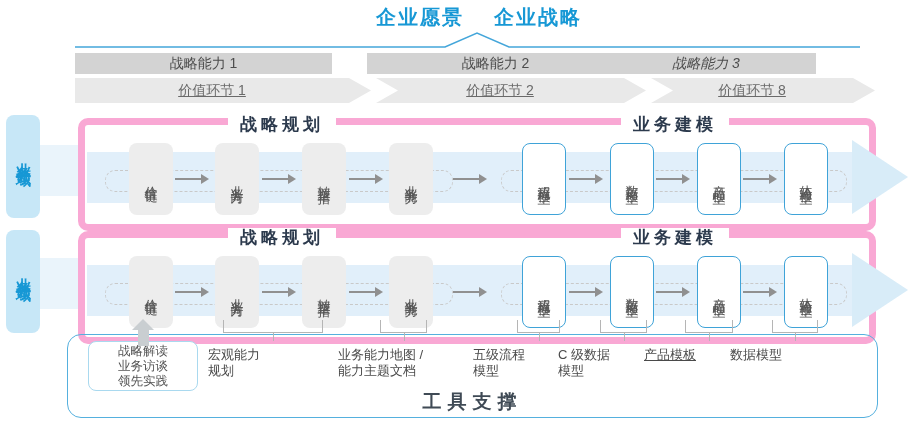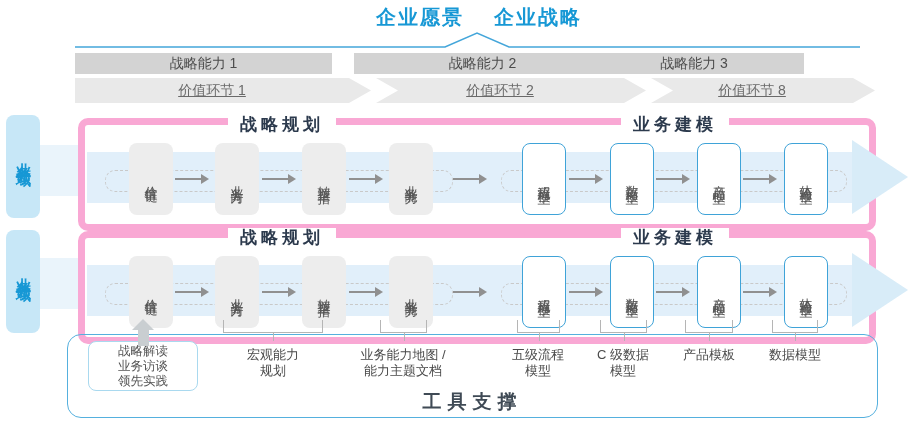--- a/index.html
+++ b/index.html
@@ -8,21 +8,21 @@
     font-family:"Liberation Sans","DejaVu Sans",sans-serif;
   }
   
   .top-title{position:absolute;top:4px;font-size:20px;font-weight:bold;color:#1798d5;letter-spacing:2px;}
   .title-vision{left:376px;}
   .title-strategy{left:494px;}
   .topline{position:absolute;left:0;top:0;pointer-events:none;}
   
   .cap-bar{position:absolute;top:53px;height:21px;background:#d3d3d3;text-align:center;
     line-height:21px;font-size:14px;color:#4c4c4c;font-weight:500;}
-  .cap-1{left:75px;width:257px;} .cap-2{left:354px;width:257px;} .cap-3{left:584px;width:220px;}
+  .cap-1{left:75px;width:257px;} .cap-2{left:367px;width:257px;} .cap-3{left:596px;width:220px;font-style:italic;}
   
   .vl{position:absolute;top:78px;height:25px;background:#e9e9e9;text-align:center;line-height:25px;
     font-size:14px;color:#6a6a6a;box-sizing:border-box;padding-right:22px;text-decoration:underline;}
   .vl-1{left:75px;width:296px;
     clip-path:polygon(0 0,calc(100% - 22px) 0,100% 50%,calc(100% - 22px) 100%,0 100%);}
   .vl-2{left:376px;width:270px;
     clip-path:polygon(0 0,calc(100% - 22px) 0,100% 50%,calc(100% - 22px) 100%,0 100%,22px 50%);}
   .vl-3{left:651px;width:224px;
     clip-path:polygon(0 0,calc(100% - 22px) 0,100% 50%,calc(100% - 22px) 100%,0 100%,22px 50%);}
   
@@ -65,24 +65,24 @@
     border-bottom:11px solid #c9ced1;margin:0 auto;}
   .up-arrow .stem{width:11px;height:16px;background:#c9ced1;margin:0 auto;}
   .practice-box{position:absolute;left:88px;top:341px;width:108px;height:48px;background:#fff;
     border:1px solid #a9d9ef;border-radius:8px;display:flex;align-items:center;justify-content:center;
     text-align:center;font-size:12.5px;line-height:15px;color:#555;white-space:pre-line;z-index:2;}
   .brace{position:absolute;top:320px;height:13px;border-left:1px solid #b5b5b5;
     border-right:1px solid #b5b5b5;border-bottom:1px solid #b5b5b5;box-sizing:border-box;z-index:2;}
   .brace::after{content:"";position:absolute;left:50%;top:13px;width:1px;height:8px;background:#b5b5b5;}
   .br-1{left:223px;width:100px;} .br-2{left:380px;width:47px;} .br-3{left:517px;width:43px;}
   .br-4{left:600px;width:47px;} .br-5{left:685px;width:48px;} .br-6{left:772px;width:46px;}
-  .annot{position:absolute;top:347px;width:130px;text-align:center;font-size:13px;line-height:16px;
+  .annot{position:absolute;top:347px;width:130px;text-align:left;font-size:13px;line-height:16px;
     color:#4a4a4a;white-space:pre-line;z-index:2;}
   .an-1{left:208px;} .an-2{left:338px;} .an-3{left:473px;}
-  .an-4{left:558px;} .an-5{left:644px;} .an-6{left:730px;}
+  .an-4{left:558px;} .an-5{left:644px;text-decoration:underline;} .an-6{left:730px;}
 </style>
 </head>
 <body>
 
 <div class="stage">
 
   <span class="top-title title-vision">企业愿景</span>
   <span class="top-title title-strategy">企业战略</span>
   <svg class="topline" width="910" height="60">
     <polyline points="75,47 445,47 477,33 509,47 860,47" fill="none" stroke="#44a6da" stroke-width="1.5"></polyline>

